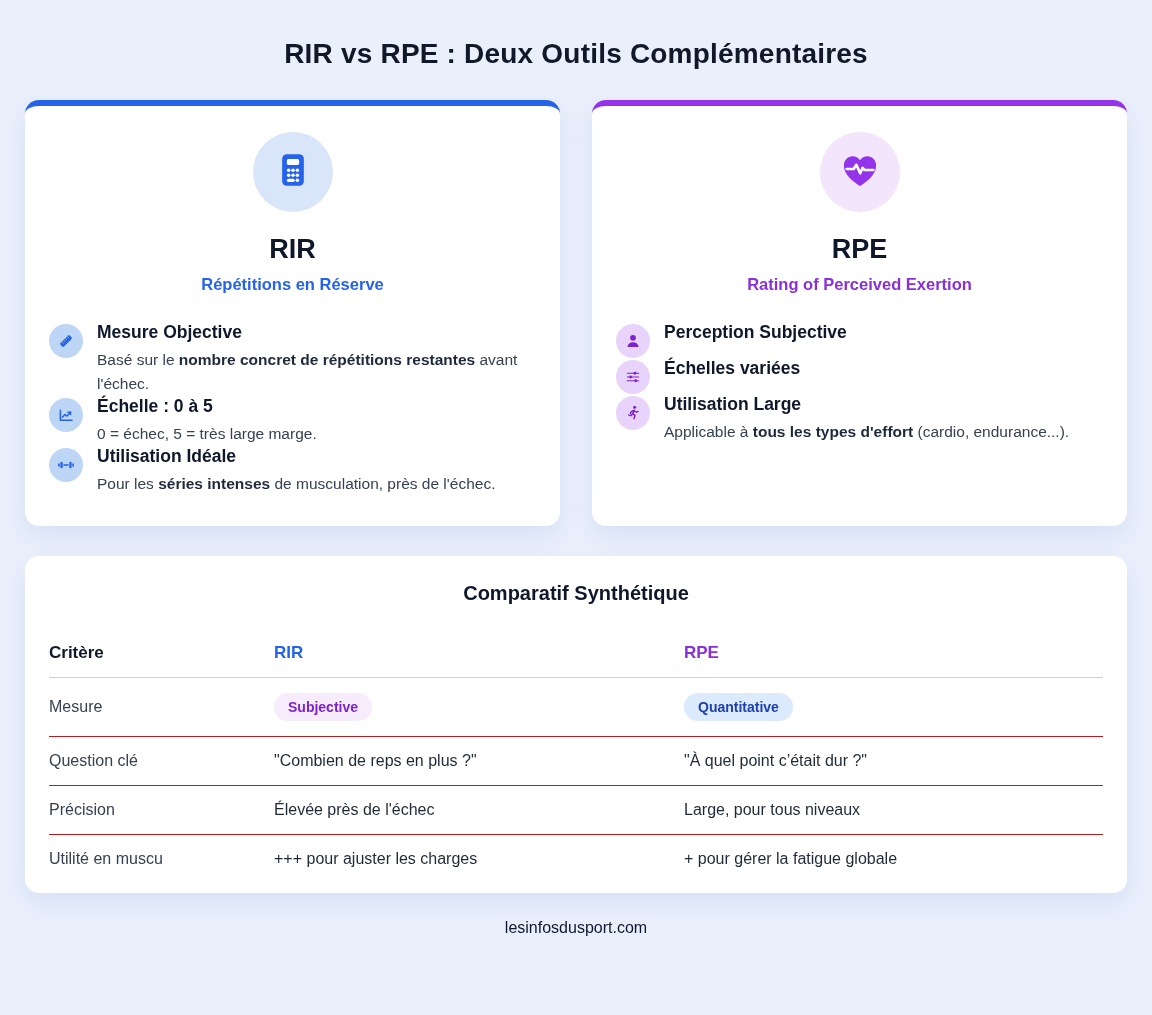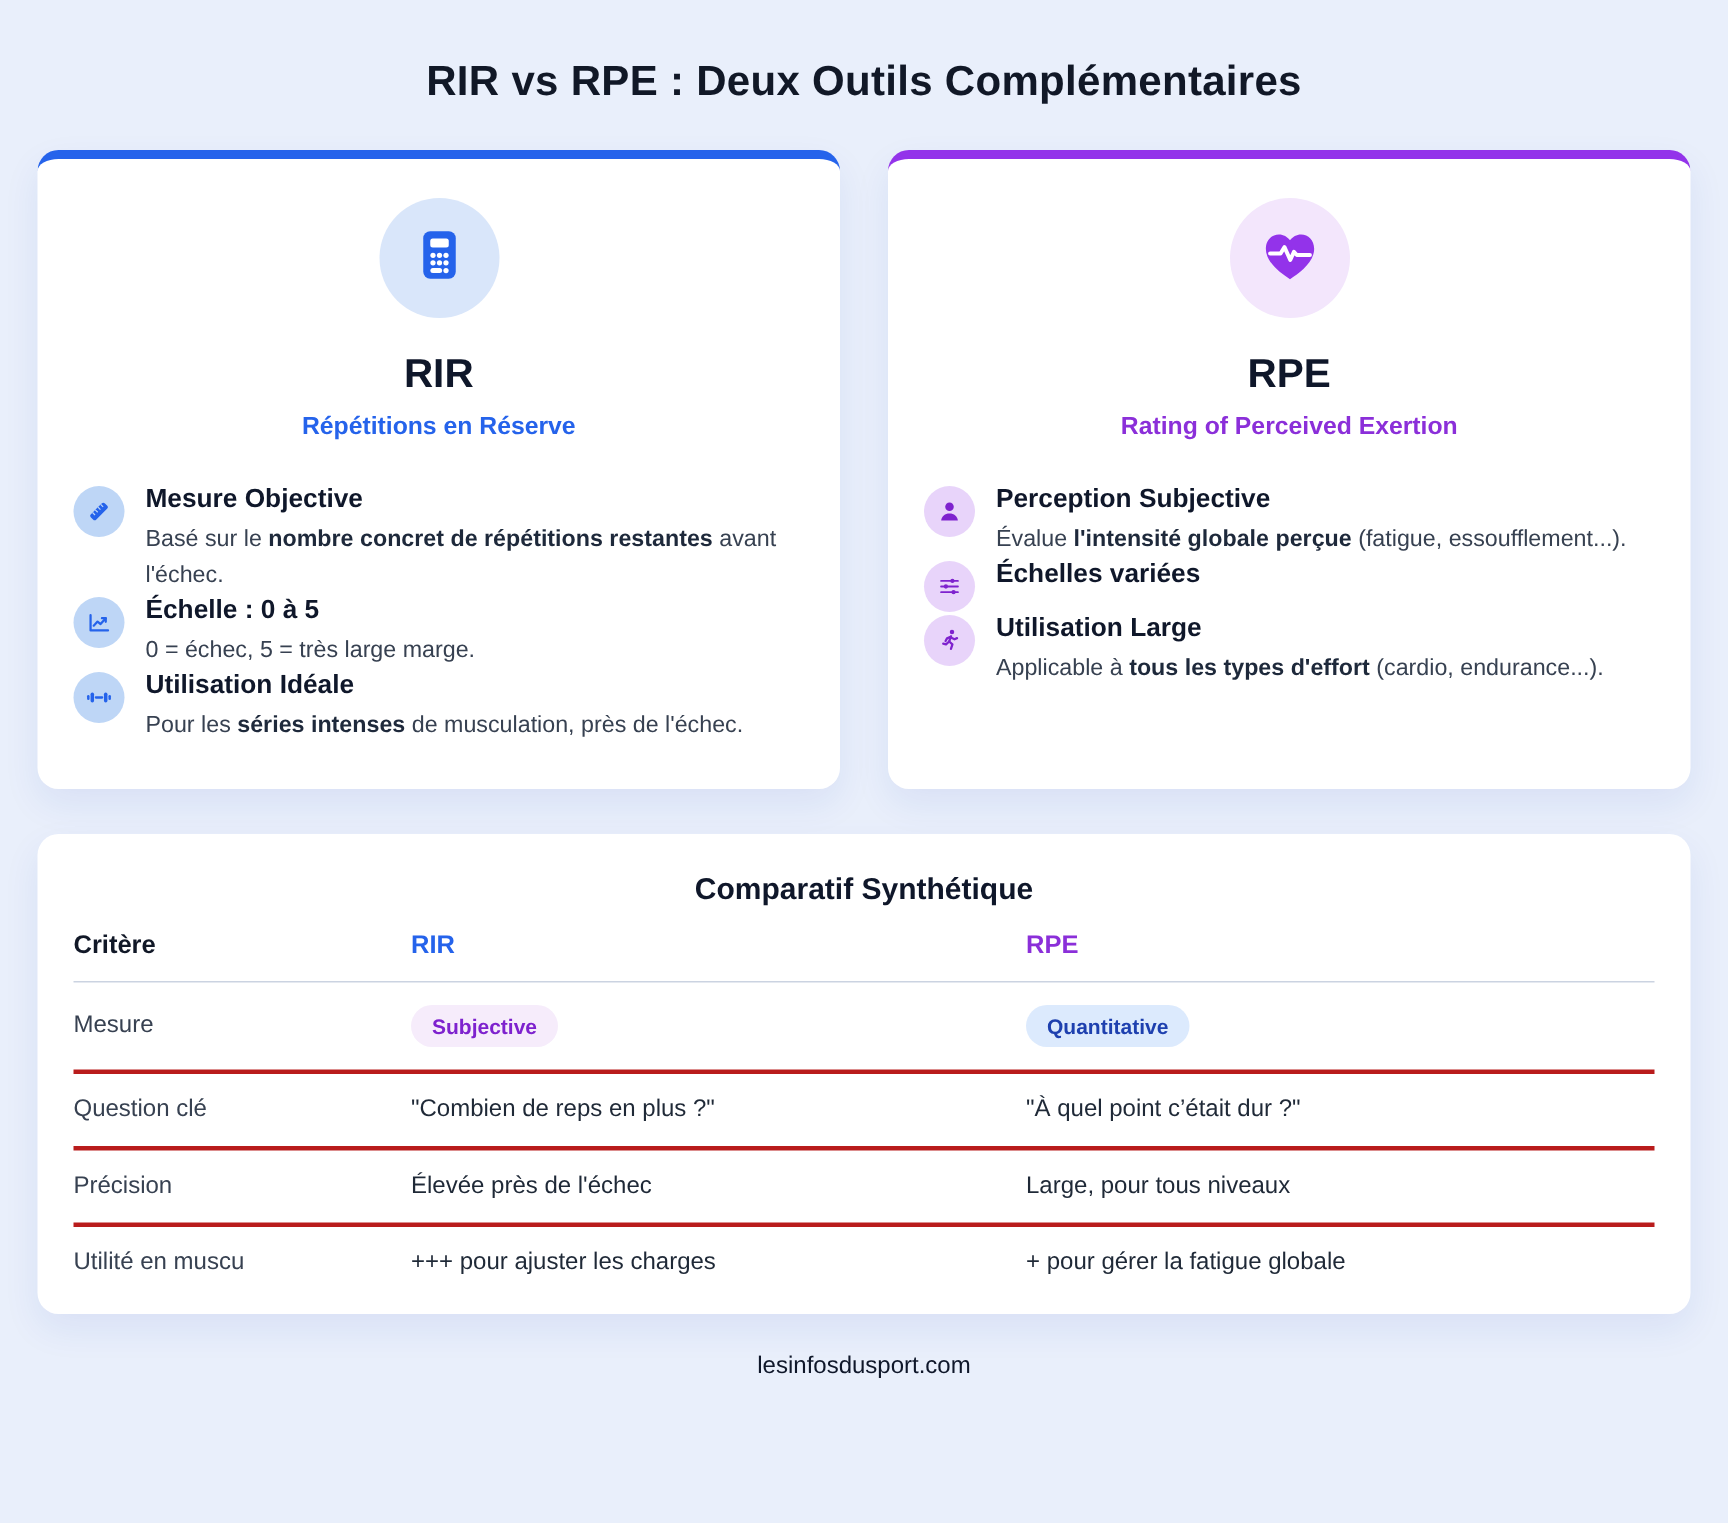--- a/index.html
+++ b/index.html
@@ -92,27 +92,27 @@
     border-radius: 14px;
     padding: 26px 24px 10px 24px;
     box-shadow: 0 10px 24px rgba(30, 64, 175, 0.08);
   }
   .table-title {
     text-align: center;
     font-size: 20px;
     font-weight: 800;
     color: #0f172a;
   }
-  .comp-table { margin-top: 13px; }
+  .comp-table { margin-top: 36px; }
   .t-row {
     display: grid;
     grid-template-columns: 225px 410px 1fr;
     align-items: center;
     padding: 15px 0;
-    border-bottom: 3px solid #b91c1c;
+    border-bottom: 1px solid #b91c1c;
   }
   .t-row:last-child { border-bottom: none; }
   .t-head {
     padding: 2px 0 14px 0;
     border-bottom: 1px solid #cbd3e1;
   }
   .t-head .h-crit { font-size: 17px; font-weight: 700; color: #111827; }
   .t-head .h-rir  { font-size: 17px; font-weight: 700; color: #2563eb; }
   .t-head .h-rpe  { font-size: 17px; font-weight: 700; color: #8b2fd9; }
   .cell-crit { font-size: 16px; color: #374151; }
@@ -223,21 +223,20 @@
     <div class="bullets">
       <div class="bullet">
         <div class="icon-circle-sm tint-purple-sm">
           <svg width="18" height="18" viewBox="0 0 24 24" fill="#7e22ce">
             <circle cx="12" cy="7.7" r="3.8"></circle>
             <path d="M4.6 20c.3-3.9 3.4-6.3 7.4-6.3s7.1 2.4 7.4 6.3c0 0-3.3 0-7.4 0s-7.4 0-7.4 0z"></path>
           </svg>
         </div>
         <div>
           <div class="bullet-title">Perception Subjective</div>
-          <div class="bullet-text"><span>Évalue </span><b>l'intensité globale perçue</b><span> (fatigue, essoufflement...).</span></div>
         </div>
       </div>
       <div class="bullet">
         <div class="icon-circle-sm tint-purple-sm">
           <svg width="18" height="18" viewBox="0 0 24 24">
             <g stroke="#7e22ce" stroke-width="1.6" stroke-linecap="round">
               <path d="M4.5 7h15"></path>
                 <path d="M4.5 12h15"></path>
                 <path d="M4.5 17h15"></path>
             </g>

